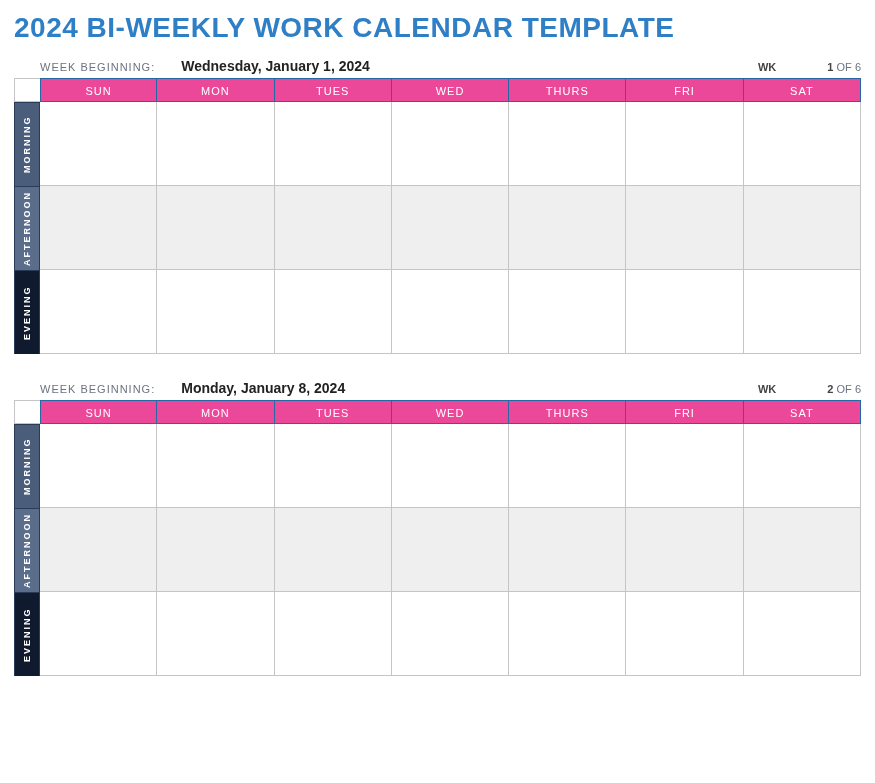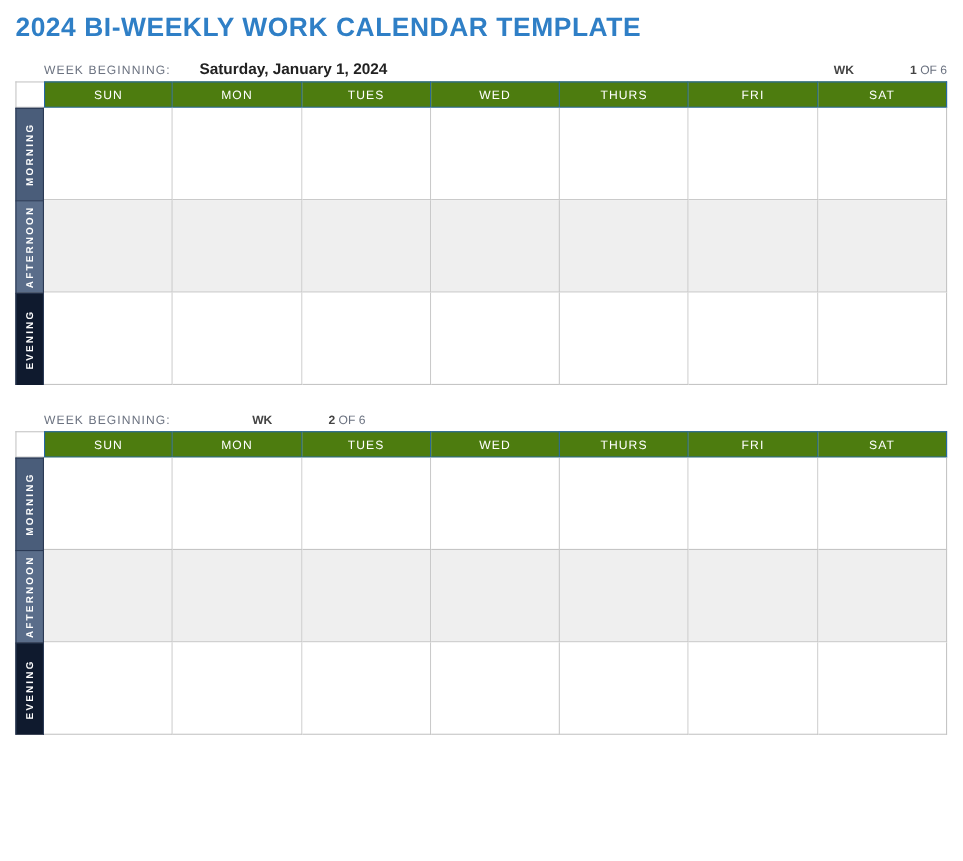--- a/index.html
+++ b/index.html
@@ -8,21 +8,21 @@
       box-sizing: border-box;
     }
     body {
       font-family: Arial, Helvetica, sans-serif;
       background: #ffffff;
       padding: 12px 14px;
       width: 875px;
     }
     .title {
       color: #2f7fc6;
-      font-size: 24px;
+      font-size: 28px;
       font-weight: bold;
       letter-spacing: 0.5px;
       margin-bottom: 14px;
     }
     .week-block {
       margin-bottom: 26px;
     }
     .week-header {
       display: flex;
       align-items: baseline;
@@ -57,21 +57,21 @@
       grid-template-rows: 24px repeat(3, 84px);
       border: none;
     }
     .corner {
       border-top: 1px solid #c5c5c5;
       border-left: 1px solid #c5c5c5;
       border-bottom: 1px solid #c5c5c5;
       background: #ffffff;
     }
     .day-header {
-      background: #4d7c0f;
+      background: #ec4899;
       color: #ffffff;
       font-size: 11px;
       font-weight: normal;
       text-align: center;
       line-height: 24px;
       border-top: 1px solid #2668a6;
       border-right: 1px solid #2668a6;
       border-bottom: 1px solid #2668a6;
       letter-spacing: 1px;
     }
@@ -116,21 +116,21 @@
     }
   </style>
 </head>
 <body>
 
 <div class="title">2024 BI-WEEKLY WORK CALENDAR TEMPLATE</div>
 
 <div class="week-block">
   <div class="week-header">
     <span class="week-beginning-label">WEEK BEGINNING:</span>
-    <span class="week-beginning-date">Saturday, January 1, 2024</span>
+    <span class="week-beginning-date">Wednesday, January 1, 2024</span>
     <span class="week-number">
       <span class="wk-bold">WK</span>
       <span class="wk-bold">1</span>
       <span>OF</span>
       <span>6</span>
     </span>
   </div>
   <div class="calendar-grid">
     <div class="corner"></div>
     <div class="day-header">SUN</div>
@@ -166,20 +166,21 @@
     <div class="cell evening"></div>
     <div class="cell evening"></div>
     <div class="cell evening"></div>
     <div class="cell evening"></div>
   </div>
 </div>
 
 <div class="week-block">
   <div class="week-header">
     <span class="week-beginning-label">WEEK BEGINNING:</span>
+    <span class="week-beginning-date">Monday, January 8, 2024</span>
     <span class="week-number">
       <span class="wk-bold">WK</span>
       <span class="wk-bold">2</span>
       <span>OF</span>
       <span>6</span>
     </span>
   </div>
   <div class="calendar-grid">
     <div class="corner"></div>
     <div class="day-header">SUN</div>

